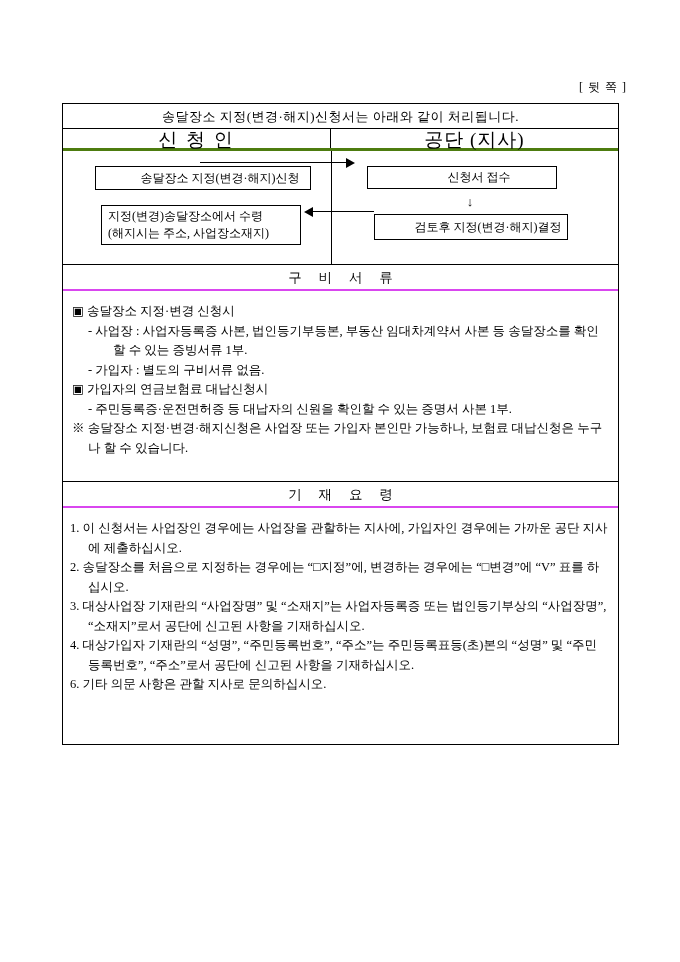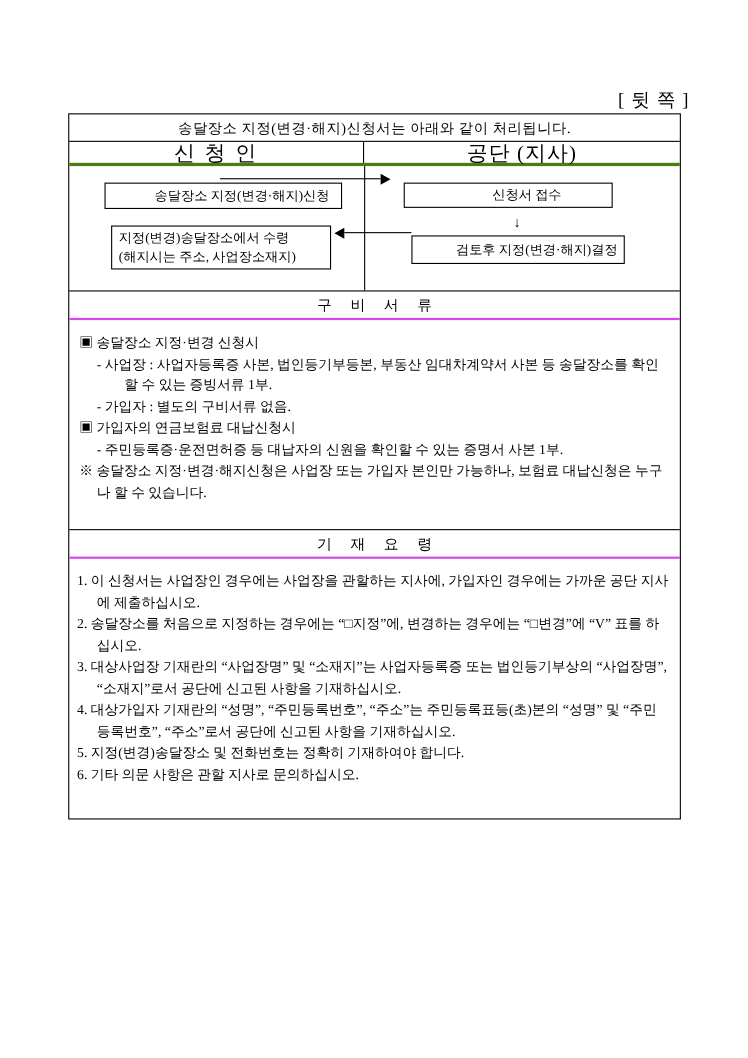--- a/index.html
+++ b/index.html
@@ -9,30 +9,29 @@
   .page {
     position: relative;
     width: 680px; height: 962px;
     background: #ffffff;
     margin: 0 auto;
     overflow: hidden;
   }
 
   .corner-label {
     position: absolute; top: 79px; right: 53px;
-    font-size: 17px; letter-spacing: 1px;
+    font-size: 12px; letter-spacing: 1px;
   }
 
   .outer {
     position: absolute; left: 62px; top: 103px;
     width: 557px; height: 642px;
     border: 1px solid #000;
     display: flex; flex-direction: column;
     background: #fff;
-    font-family: Liberation Serif, serif;
   }
 
   .title-row {
     height: 25px; border-bottom: 1px solid #000;
     line-height: 25px; text-align: center; font-size: 13px;
     letter-spacing: .5px;
   }
 
   .col-headers { height: 22px; border-bottom: 3px solid #4d7c0f; display: flex; font-size: 19px; }
   .col-left  { width: 268px; border-right: 1px solid #000; text-align: center; line-height: 22px; letter-spacing: 2px; }
@@ -121,18 +120,17 @@
       <div class="ln ind0">※ 송달장소 지정·변경·해지신청은 사업장 또는 가입자 본인만 가능하나, 보험료 대납신청은 누구나 할 수 있습니다.</div>
     </div>
 
     <div class="sec-hdr">기     재     요     령</div>
 
     <div class="body inst">
       <div class="ln item">1. 이 신청서는 사업장인 경우에는 사업장을 관할하는 지사에, 가입자인 경우에는 가까운 공단 지사에 제출하십시오.</div>
       <div class="ln item">2. 송달장소를 처음으로 지정하는 경우에는 “□지정”에, 변경하는 경우에는 “□변경”에 “V” 표를 하십시오.</div>
       <div class="ln item">3. 대상사업장 기재란의 “사업장명” 및 “소재지”는 사업자등록증 또는 법인등기부상의 “사업장명”, “소재지”로서 공단에 신고된 사항을 기재하십시오.</div>
       <div class="ln item">4. 대상가입자 기재란의 “성명”, “주민등록번호”, “주소”는 주민등록표등(초)본의 “성명” 및 “주민등록번호”, “주소”로서 공단에 신고된 사항을 기재하십시오.</div>
-      <div class="ln item">5. 지정(변경)송달장소 및 전화번호는 정확히 기재하여야 합니다.</div>
       <div class="ln item">6. 기타 의문 사항은 관할 지사로 문의하십시오.</div>
     </div>
 
   </div>
 </div>
 
 </body></html>

